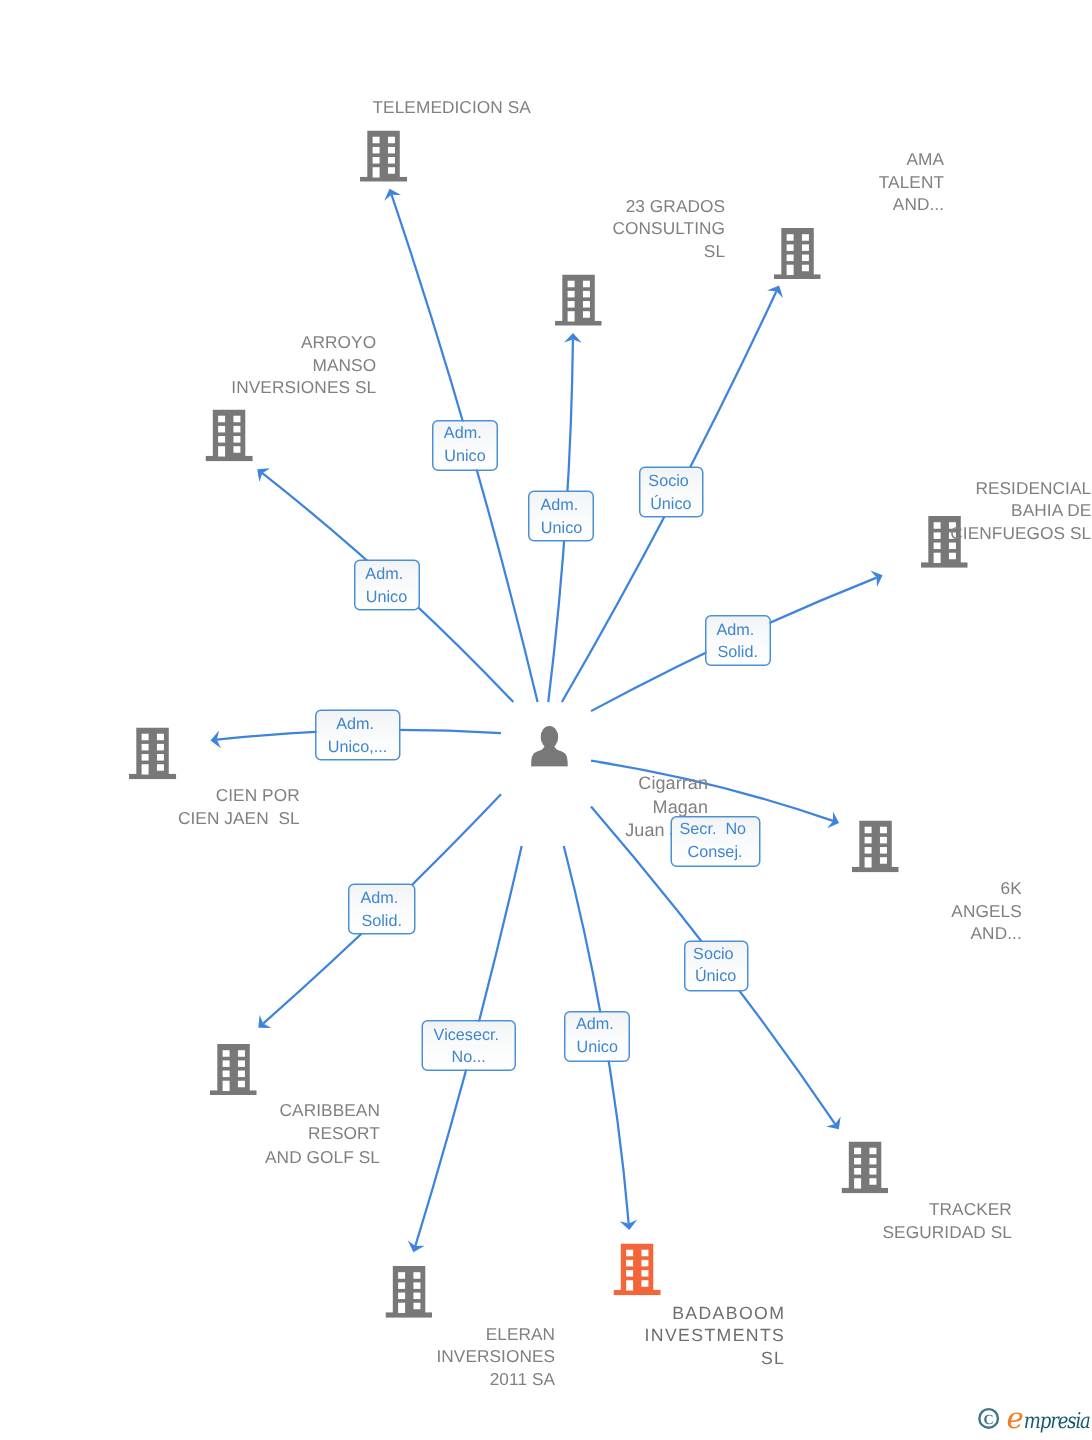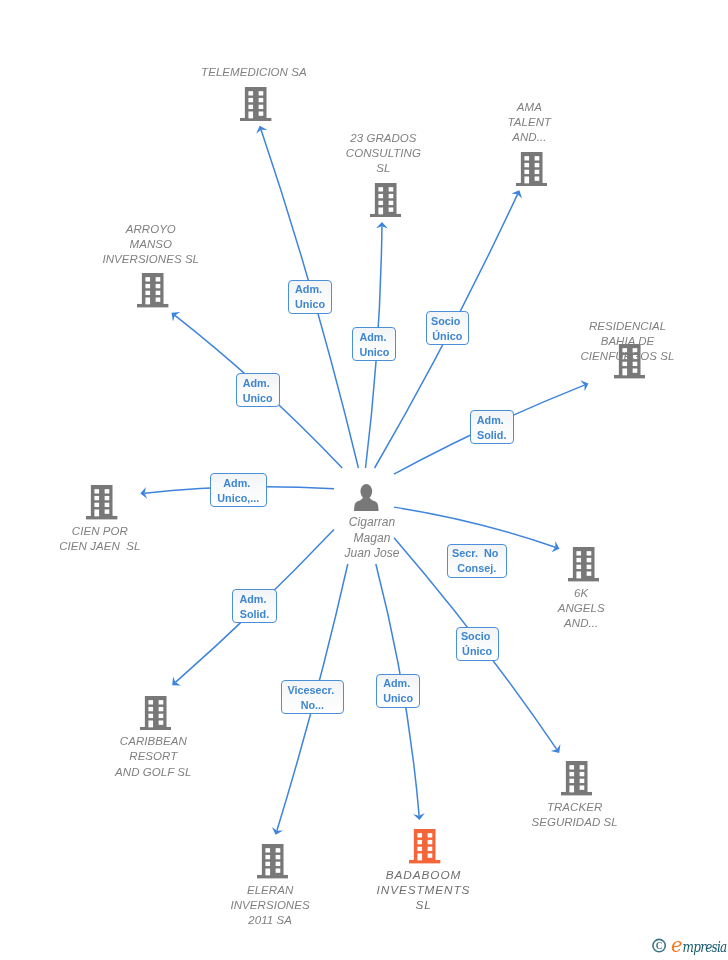--- a/index.html
+++ b/index.html
@@ -1,27 +1,27 @@
 <!DOCTYPE html>
 <html><head>
 <meta charset="utf-8">
 <title>Empresia relationship graph</title>
 <style>
   html,body{margin:0;padding:0;background:#ffffff;}
   body{width:728px;height:960px;font-family:"Liberation Sans",sans-serif;}
   #stage{position:relative;width:728px;height:960px;overflow:hidden;background:#ffffff;}
   #edge-layer{position:absolute;left:0;top:0;width:728px;height:960px;}
   .node{position:absolute;}
-  .node-caption{position:absolute;text-align:center;font-size:11.5px;line-height:15.2px;
-      color:#808080;white-space:pre;letter-spacing:0.05px;font-style:italic;}
+  .node-caption{position:absolute;text-align:right;font-size:11.5px;line-height:15.2px;
+      color:#808080;white-space:pre;letter-spacing:0.05px;}
   .node-caption.is-focus{color:#6e6e6e;}
   .edge-label{position:absolute;box-sizing:border-box;border:1.5px solid #4a90d9;border-radius:4px;
      background:linear-gradient(180deg,#f2f3f4 0%,#f8f9fa 40%,#ffffff 100%);
      color:#3f86d0;font-size:10.8px;line-height:14.8px;text-align:center;white-space:pre;
-     display:flex;align-items:center;justify-content:center;overflow:visible;padding:0.7px 1px 0 1px;font-weight:bold;}
+     display:flex;align-items:center;justify-content:center;overflow:visible;padding:0.7px 1px 0 1px;}
   #logo{position:absolute;display:flex;align-items:baseline;}
 </style>
 </head>
 <body>
 
 <div id="stage">
   <svg id="edge-layer" viewBox="0 0 728 960" width="728" height="960">
       <path d="M358.41 468.00 Q316.69 294.70 261.07 129.86" fill="none" stroke="#3e84dd" stroke-width="1.5"></path>
       <polygon points="259.70,125.80 267.34,129.98 261.07,129.86 256.16,133.75" fill="#3e84dd"></polygon>
       <path d="M365.51 468.00 Q380.53 345.45 381.95 226.29" fill="none" stroke="#3e84dd" stroke-width="1.5"></path>

